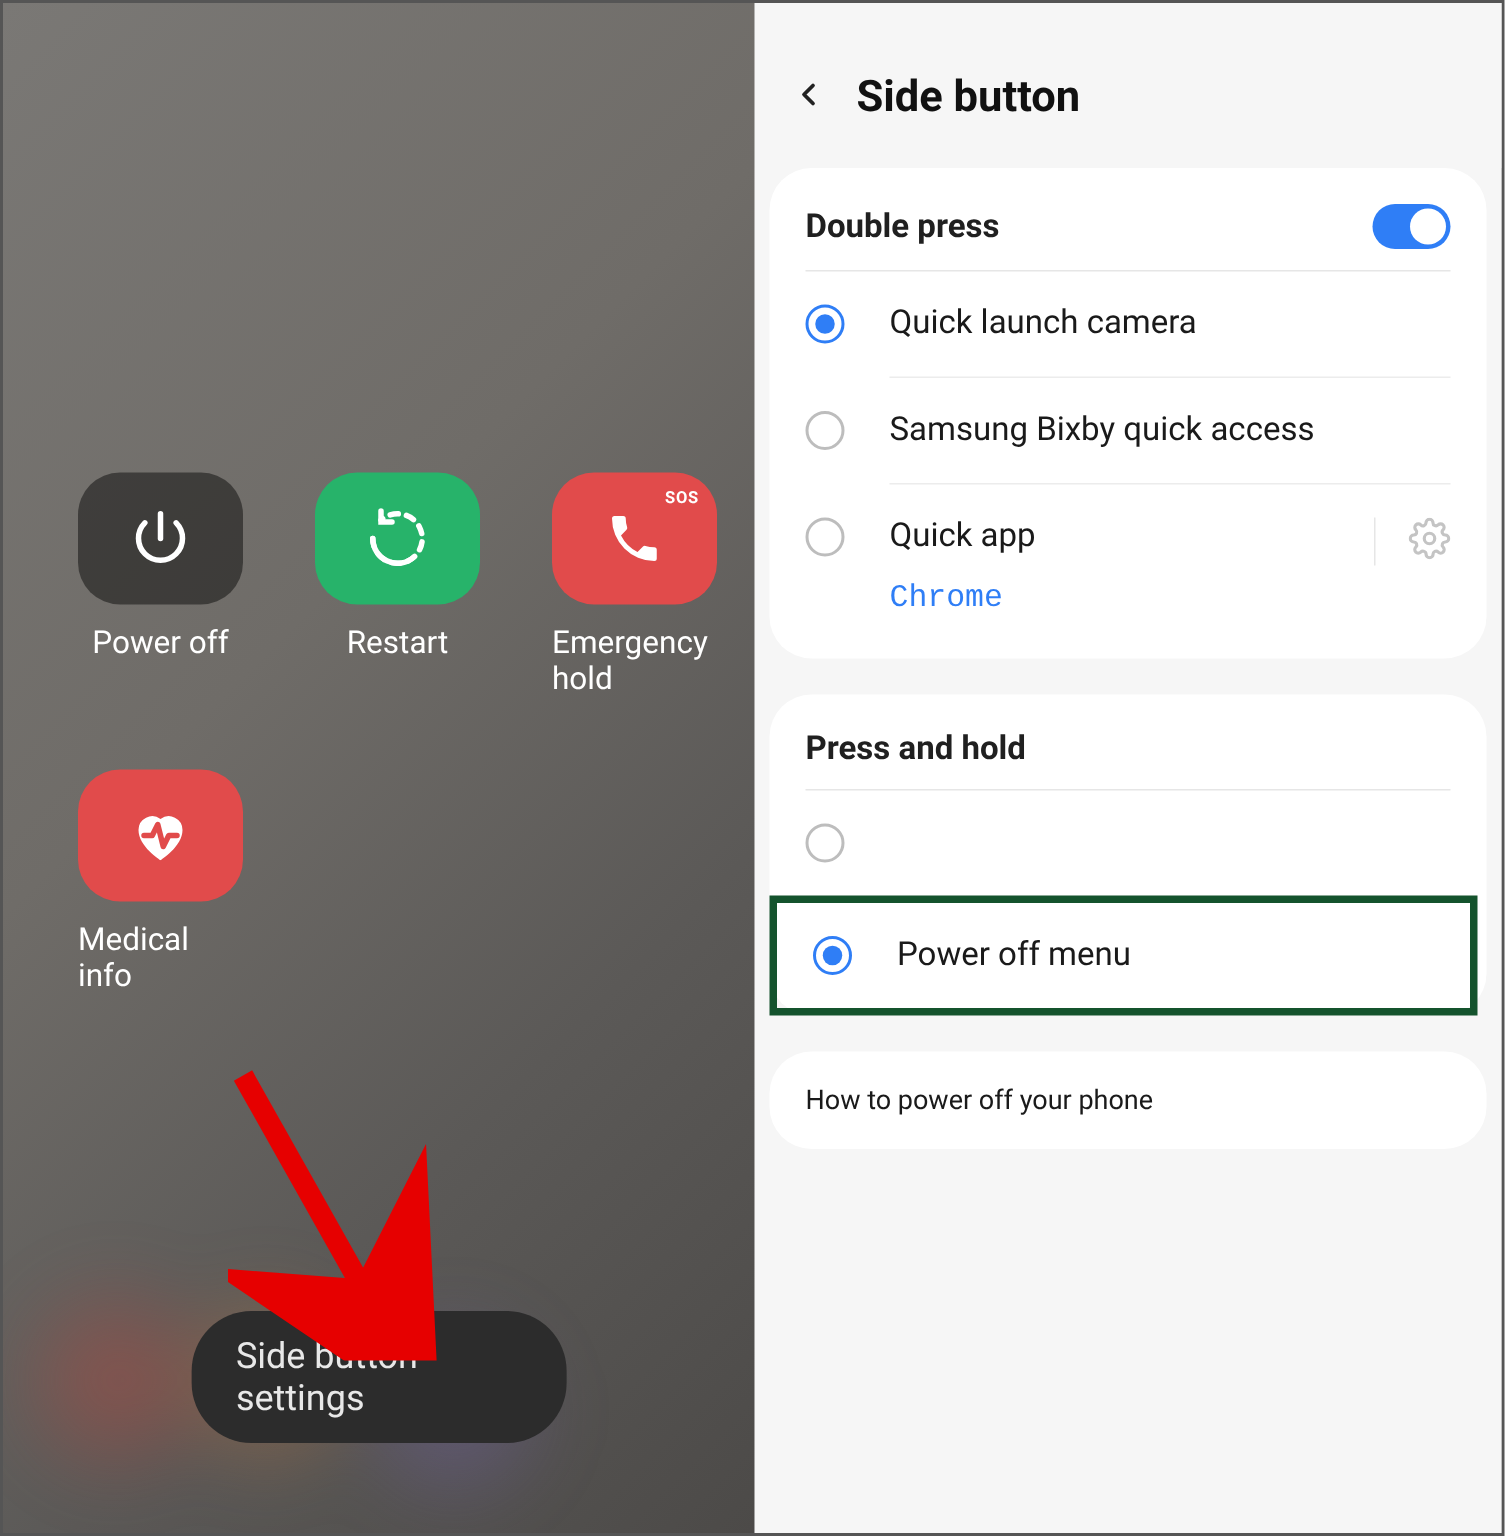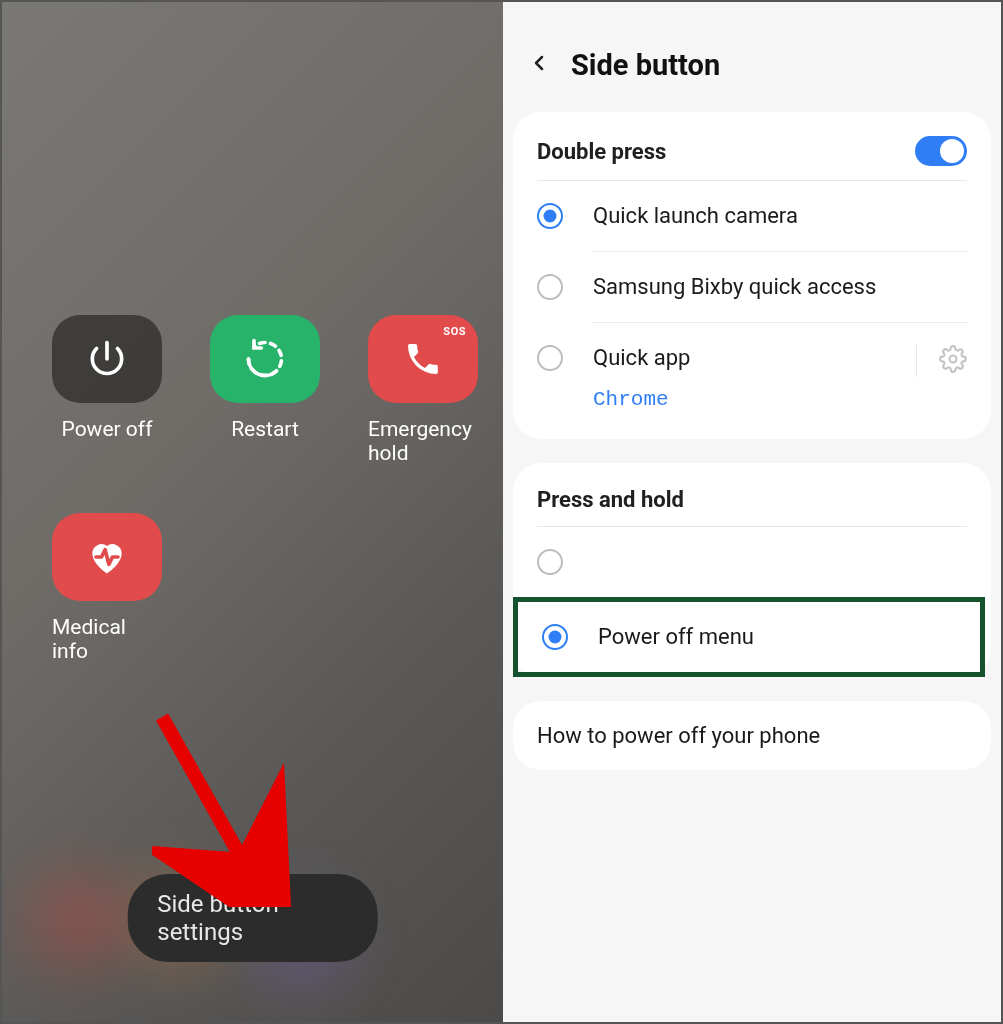--- a/index.html
+++ b/index.html
@@ -196,21 +196,21 @@
   }
   .highlight-box {
     border: 5px solid #14532d;
     margin: 0 6px 0 0;
   }
   .info-card {
     background: #fff;
     border-radius: 28px;
     margin: 0 10px;
     padding: 22px 24px;
-    font-size: 22px;
+    font-size: 18px;
     color: #1a1a1a;
   }
 </style>
 </head>
 <body>
 
 <div class="left-panel">
   <div class="power-grid">
 
     <div class="power-item">

